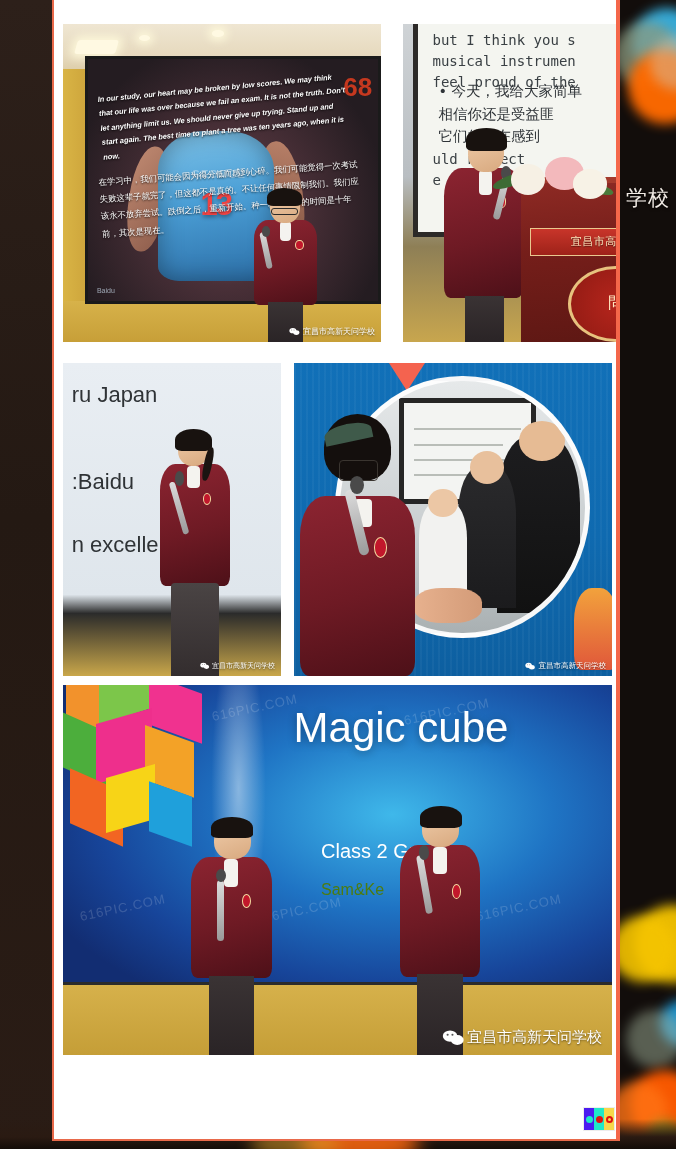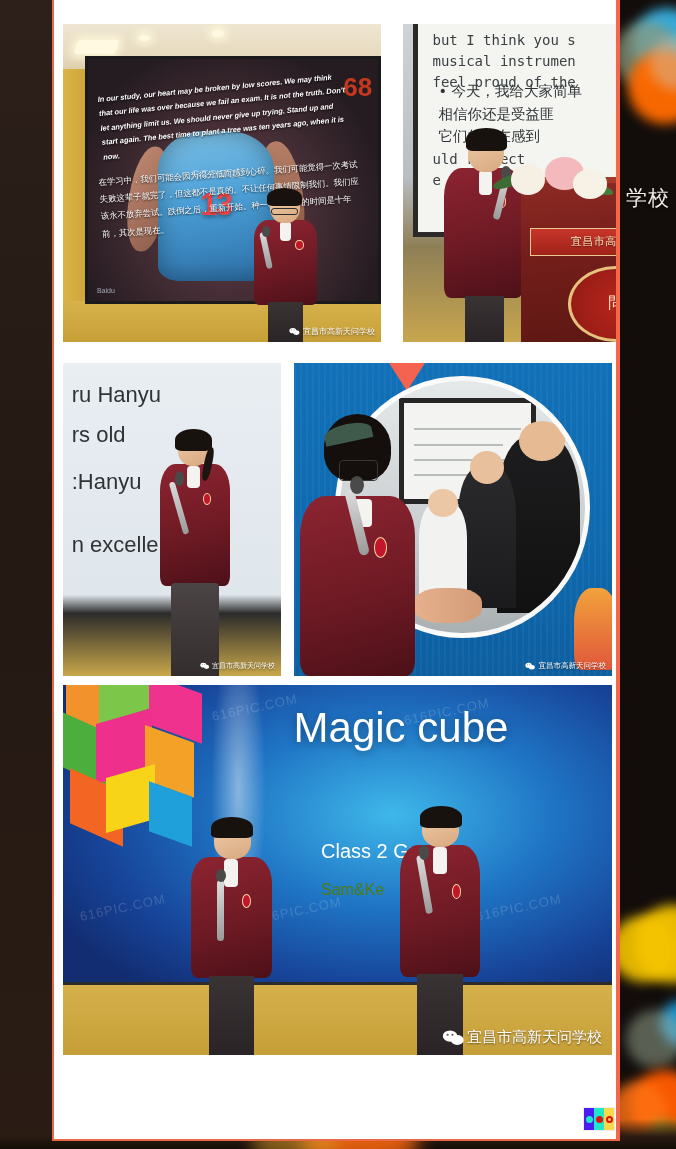--- a/index.html
+++ b/index.html
@@ -511,23 +511,22 @@
       </div>
       <div class="p2-podium-plate">宜昌市高新天问学校</div>
       <div class="p2-seal">問</div>
 
     </div>
   </div>
 
   <div class="photo" id="photo3">
     <div class="ph-stage">
       <div class="p3-bg"></div>
-      <div class="p3-txt p3-t1">ru Hanyu</div>
-      <div class="p3-txt p3-t2">rs old</div>
-      <div class="p3-txt p3-t3">:Hanyu</div>
+      <div class="p3-txt p3-t1">ru Japan</div>
+      <div class="p3-txt p3-t3">:Baidu</div>
       <div class="p3-txt p3-t4">n excellen</div>
       <div class="spk" id="p3-spk">
         <div class="spk-body"></div>
         <div class="spk-shirt"></div>
         <div class="spk-badge"></div>
         <div class="spk-legs"></div>
         <div class="spk-head"></div>
         <div class="spk-hair"></div>
         <div class="p3-ponytail"></div>
         <div class="spk-mic"></div>

